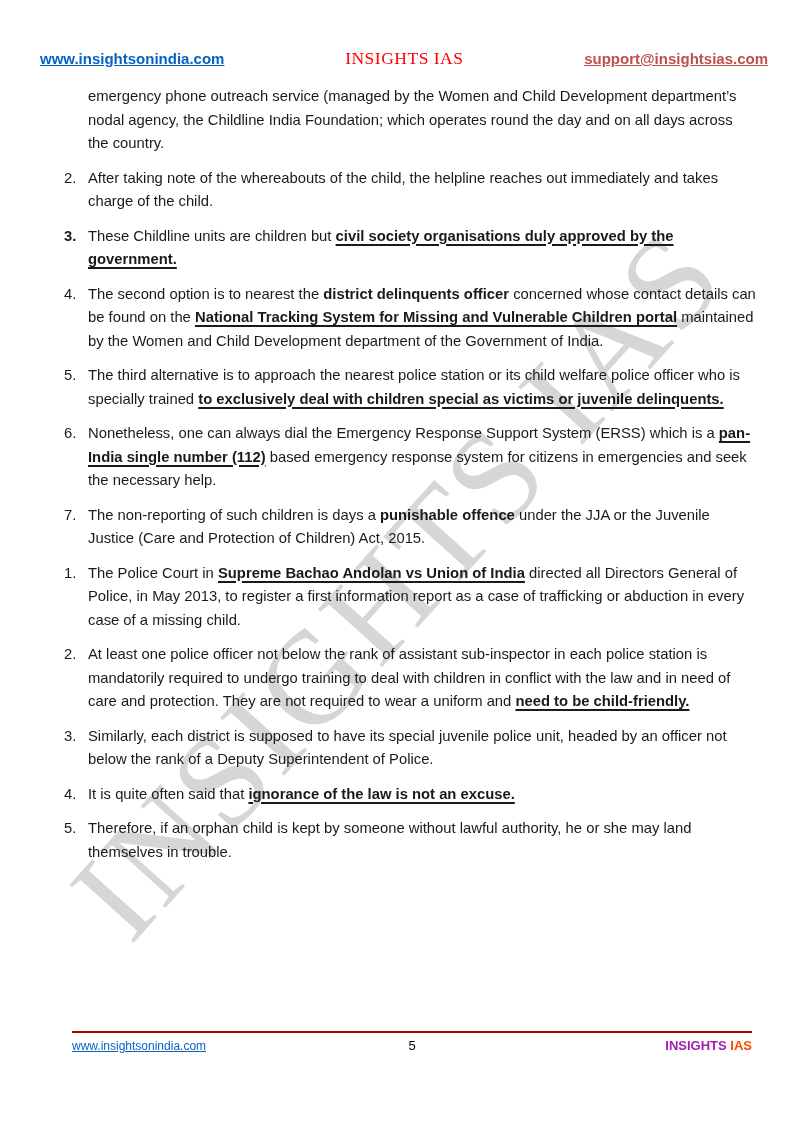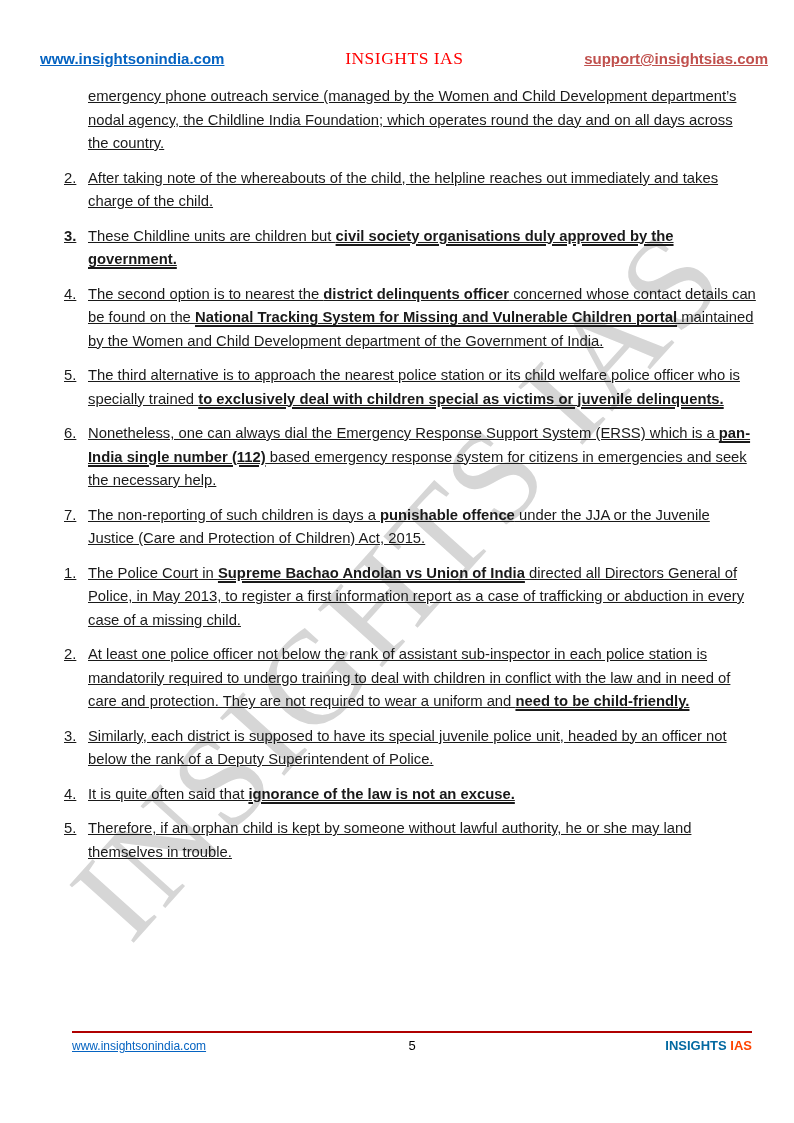--- a/index.html
+++ b/index.html
@@ -44,21 +44,21 @@
   .hdr-brand{
     font-family:"Liberation Serif", serif;
     font-size:17.5px;color:var(--brand-red);
     letter-spacing:0.5px;
   }
   .hdr-right{color:var(--support-red);text-decoration:underline;font-weight:bold;text-align:right;}
   
   .content{
     position:relative;z-index:1;
     padding:16px 38px 0 40px;
-    font-size:14.8px;line-height:23.5px;text-decoration:underline;
+    font-size:14.8px;line-height:23.5px;
   }
   .intro{margin:0 0 11px 48px;}
   .li-row{display:flex;margin:0 0 11px 0;}
   .li-num{flex:0 0 24px;padding-left:24px;}
   .li-text{flex:1;}
   .b{font-weight:bold;}
   .u{text-decoration:underline;text-underline-offset:3px;text-decoration-thickness:1.5px;}
   .b.u{text-decoration-thickness:2px;}
   .section-heading{
     font-size:15.2px;font-weight:bold;
@@ -71,21 +71,21 @@
     top:1031px;left:72px;right:42px;
     border-top:2px solid var(--footer-line);
     padding-top:5px;
     display:flex;align-items:baseline;
     font-size:12px;
   }
   .ftr-left{flex:1;text-align:left;}
   .ftr-left a{color:var(--link-blue);text-decoration:underline;}
   .ftr-center{flex:0 0 auto;font-size:13px;color:#000;}
   .ftr-right{flex:1;text-align:right;font-weight:bold;font-size:13px;}
-  .ftr-right .black{color:#0369a1;}
+  .ftr-right .black{color:#a21caf;}
   .ftr-right .red{color:var(--footer-ias);}
 </style>
 </head>
 <body>
 
 <div class="page">
 
   <div class="watermark">INSIGHTS IAS</div>
 
   <div class="header">

